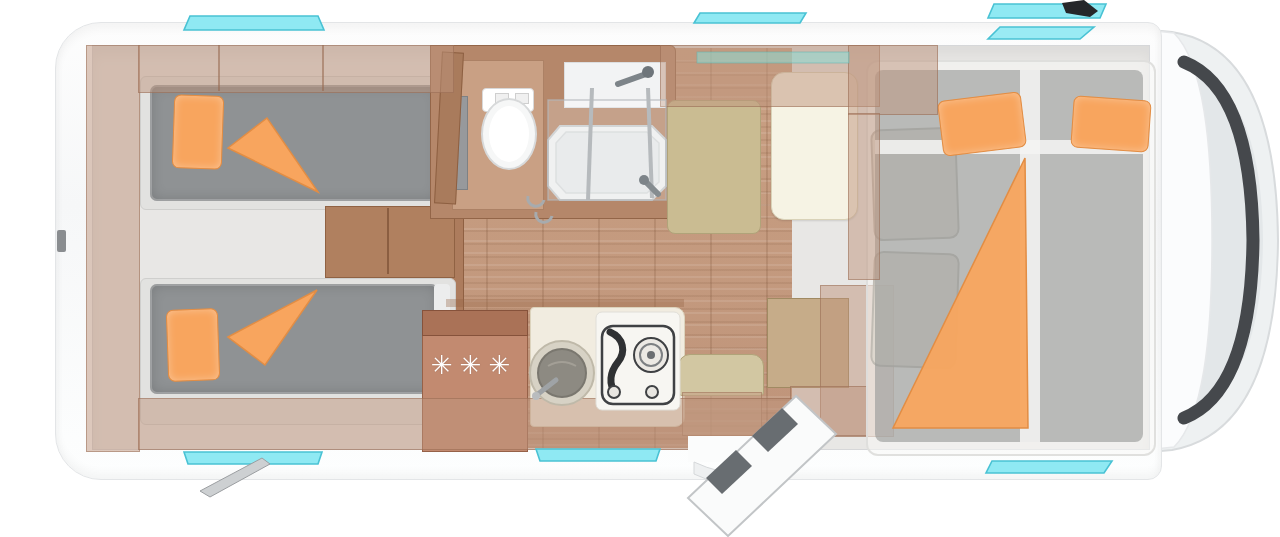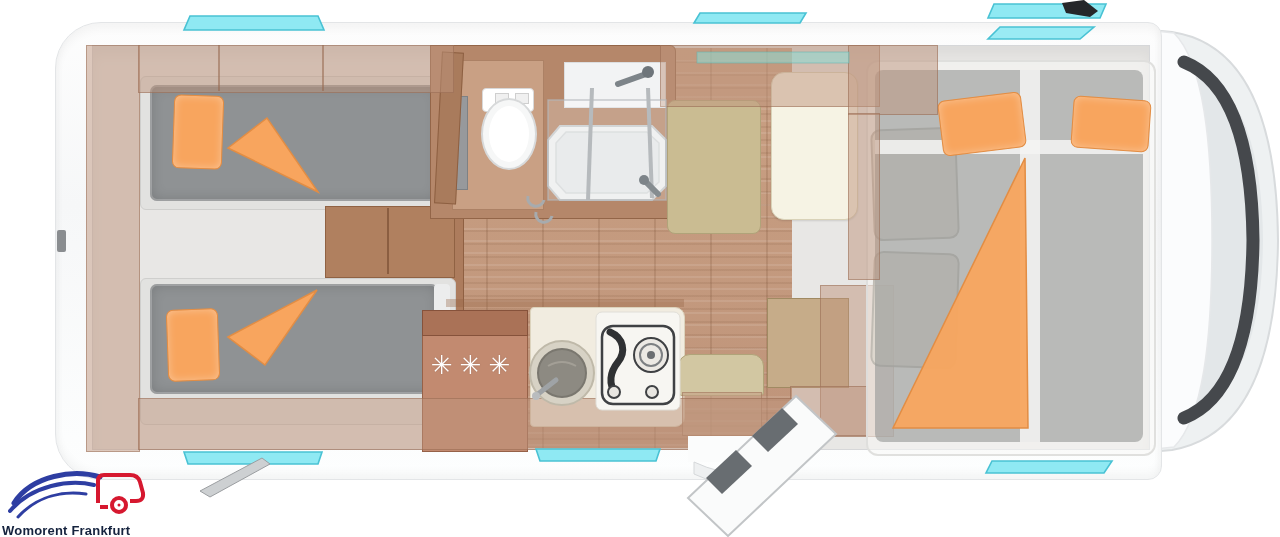--- a/index.html
+++ b/index.html
@@ -194,30 +194,14 @@
     <polygon class="win" points="1000,27 1094,27 1080,39 988,39" fill-opacity="0.9"></polygon>
     <polygon class="win" points="184,452 322,452 318,464 188,464"></polygon>
     <polygon class="win" points="536,449 660,449 656,461 540,461"></polygon>
     <polygon class="win" points="992,461 1112,461 1104,473 986,473"></polygon>
 
     <polygon points="1062,3 1084,0 1098,11 1090,17 1066,13" fill="#25272a"></polygon>
 
     <polygon points="262,458 270,464 210,497 200,491" fill="#cdd0d2" stroke="#9b9ea1" stroke-width="1"></polygon>
   </svg>
 
-  <div class="abs" style="left:2px;top:463px;width:170px;height:74px;">
-    <svg width="170" height="56" viewBox="0 0 170 56">
-      <g fill="none" stroke="#2e3ea2" stroke-linecap="round">
-        <path d="M12,40 C30,12 72,6 98,14" stroke-width="5"></path>
-        <path d="M8,48 C30,22 68,16 92,22" stroke-width="4"></path>
-        <path d="M16,54 C36,32 62,28 84,31" stroke-width="3"></path>
-      </g>
-      <g fill="none" stroke="#d6182f" stroke-width="4" stroke-linejoin="round">
-        <path d="M96,40 L96,18 Q96,12 102,12 L128,12 Q136,12 138,19 L141,30 Q142,38 134,38 L128,38"></path>
-        <path d="M98,44 L106,44"></path>
-        <circle cx="117" cy="42" r="7" stroke-width="4"></circle>
-        <circle cx="117" cy="42" r="1.5" fill="#d6182f" stroke="none"></circle>
-      </g>
-    </svg>
-    <div class="logo-text">Womorent Frankfurt</div>
-  </div>
 
 </div>
 
 </body></html>

